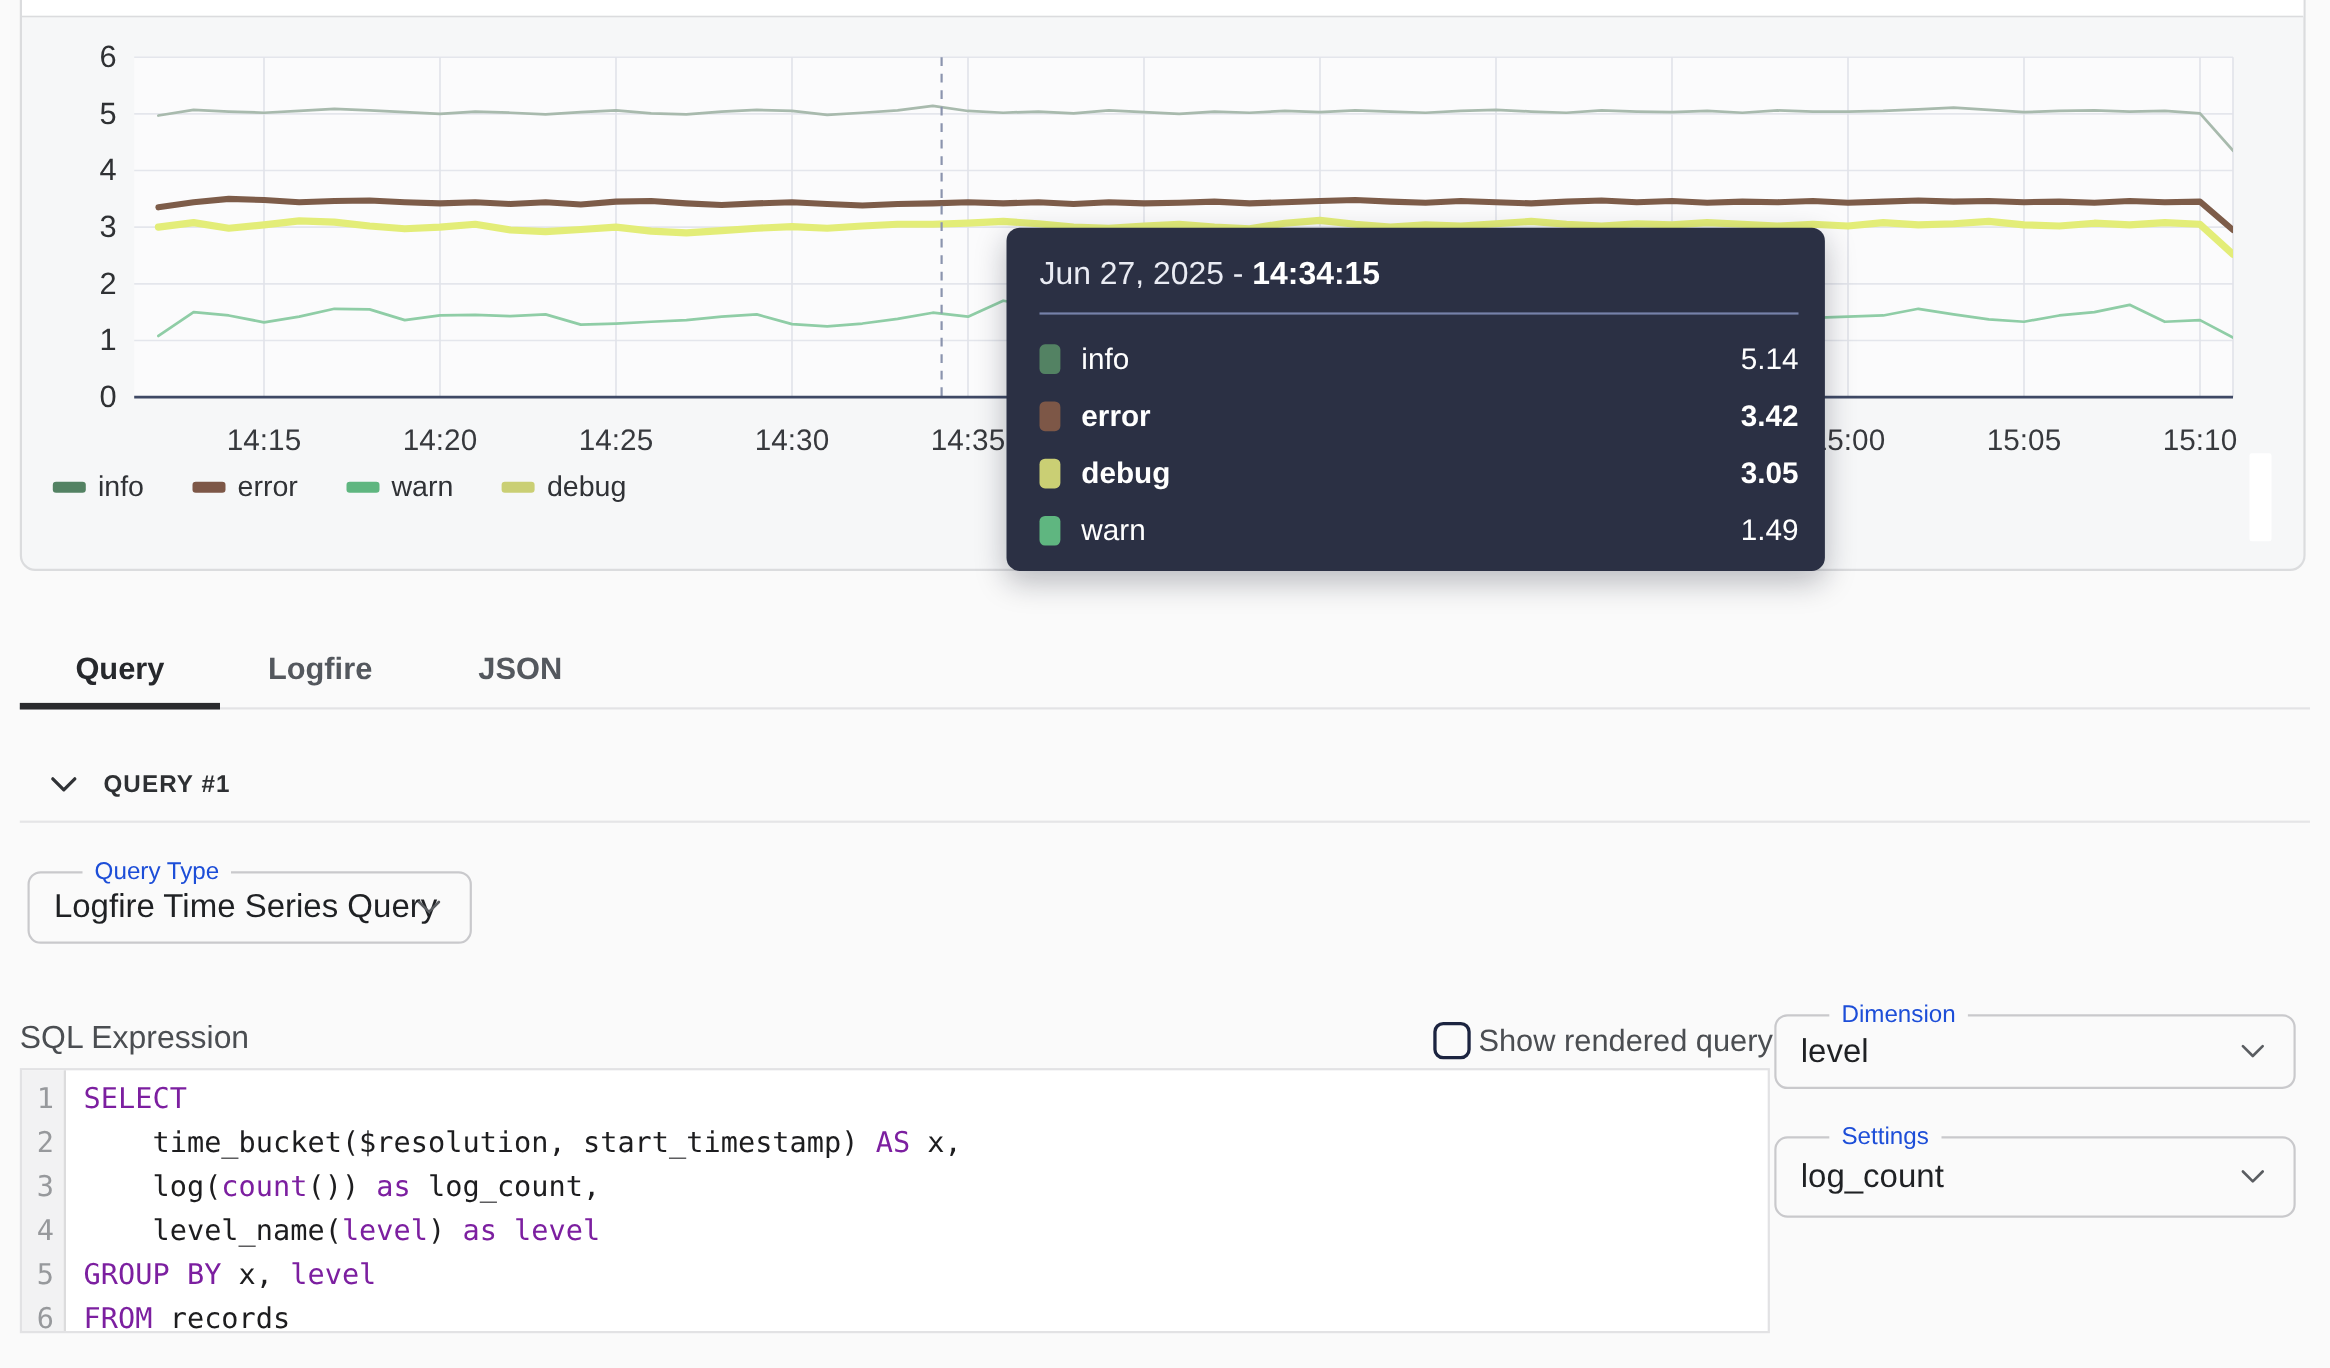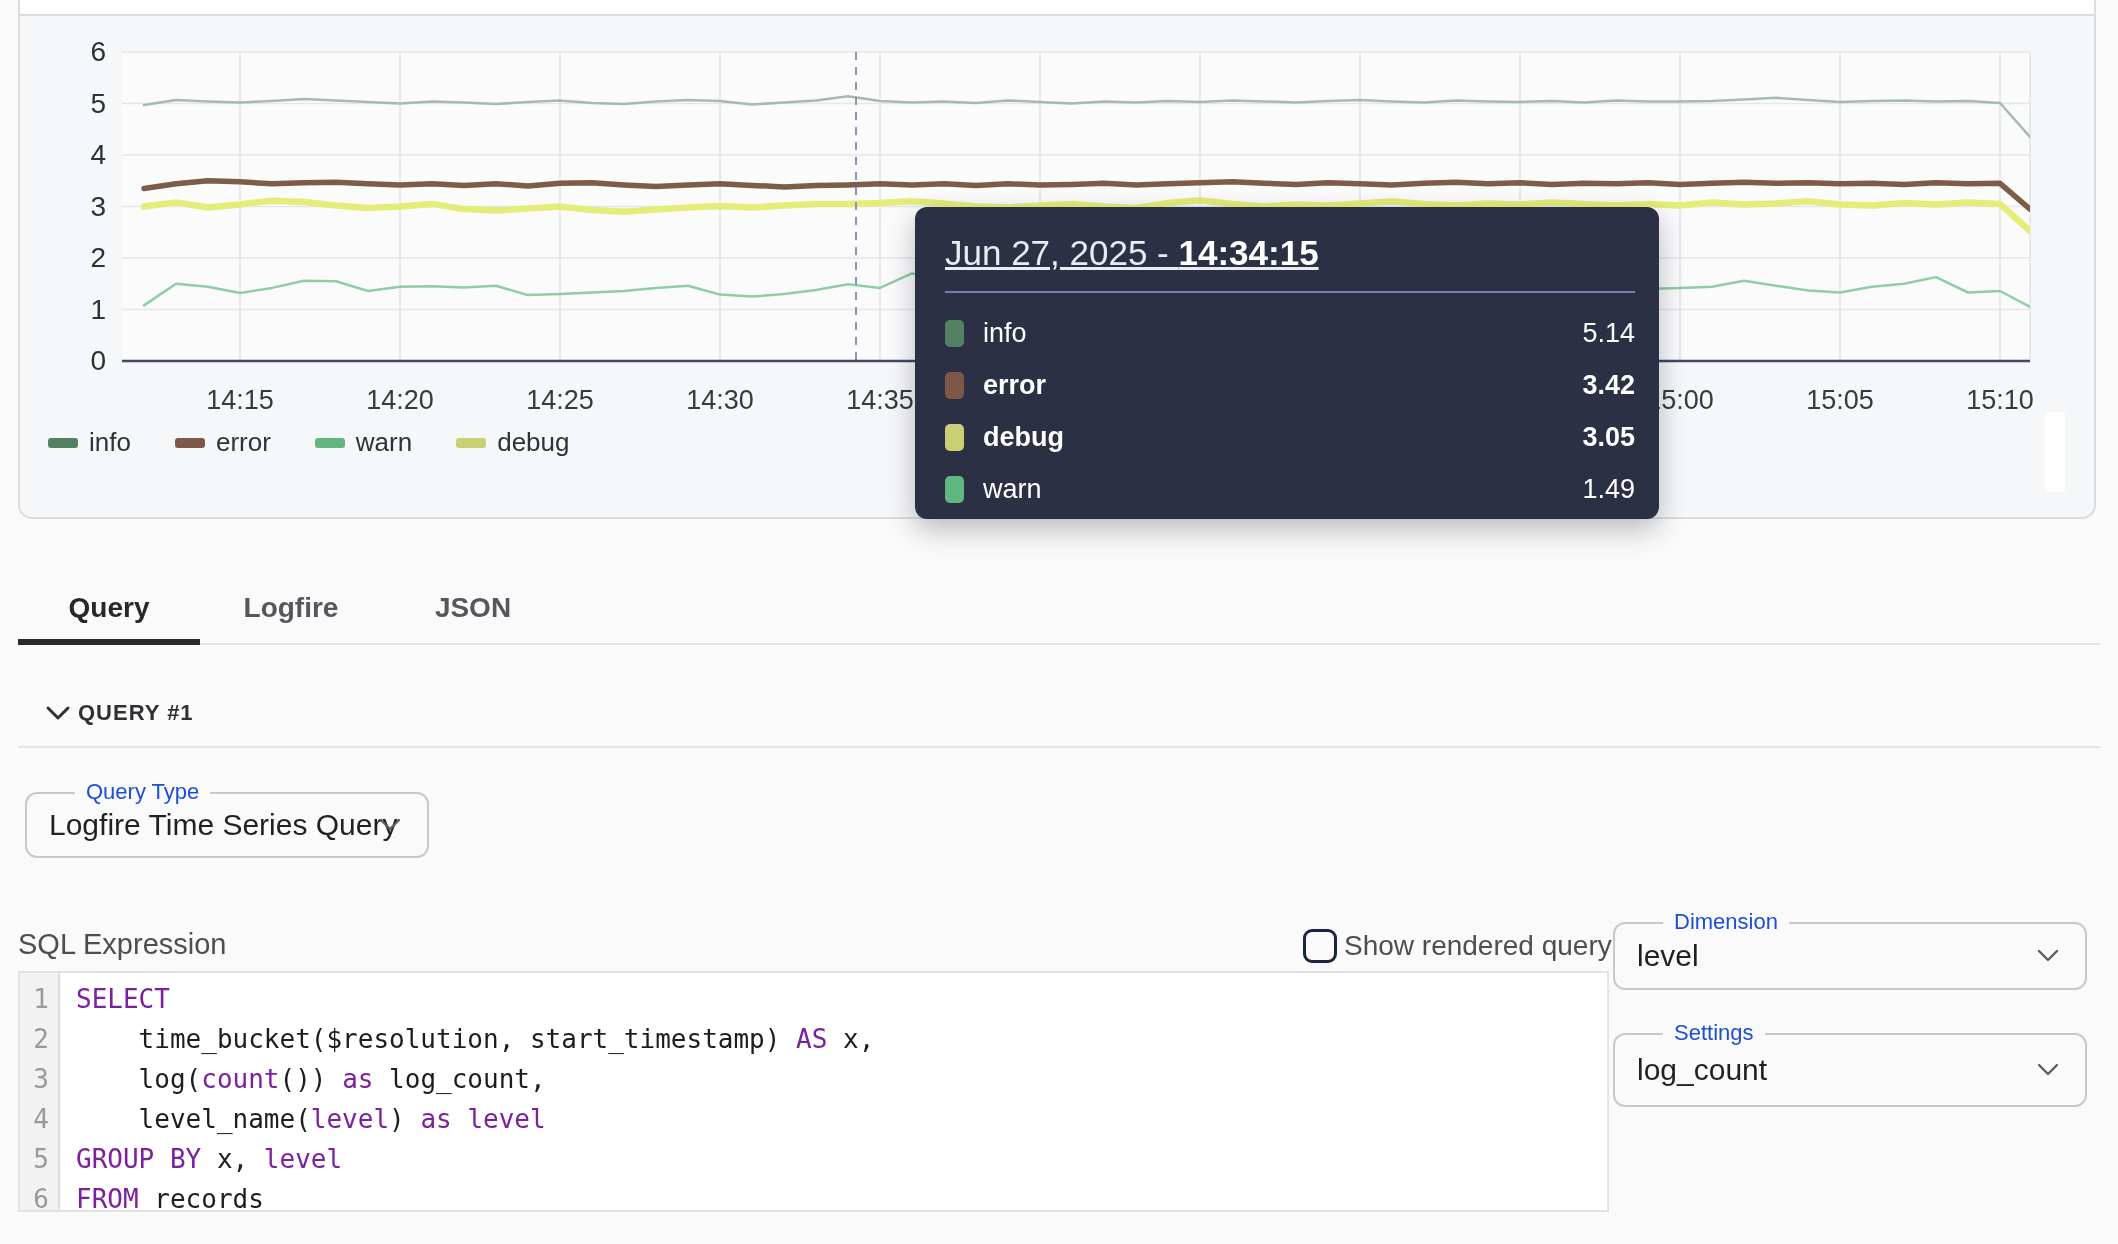--- a/index.html
+++ b/index.html
@@ -21,39 +21,39 @@
 
   
   .legend{left:48px;top:427px;display:flex;align-items:center;gap:44px;z-index:2;}
   .legend-item{display:flex;align-items:center;gap:11px;}
   .legend-swatch{width:30px;height:10px;border-radius:3px;}
   .legend-label{font-size:26px;color:#303236;}
 
   
   .tooltip{left:915px;top:207px;width:744px;height:312px;background:#2b3044;border-radius:12px;
     z-index:5;box-sizing:border-box;padding:26px 24px 0 30px;box-shadow:0 10px 28px rgba(15,18,35,.28);}
-  .tooltip-title{font-size:35px;color:#e9ebf3;text-decoration:underline;}
+  .tooltip-title{font-size:29px;color:#e9ebf3;}
   .tooltip-title b{color:#ffffff;font-weight:700;}
   .tooltip-divider{height:2px;background:#7681a9;margin-top:18px;}
   .tooltip-rows{margin-top:14px;}
   .tooltip-row{display:flex;align-items:center;height:52px;font-size:27px;color:#ffffff;}
   .tooltip-row.bold{font-weight:700;}
   .tooltip-swatch{width:19px;height:27px;border-radius:5px;margin-right:19px;flex:none;}
   .tooltip-value{margin-left:auto;}
 
   
   .tabs-divider{left:18px;right:18px;top:643px;height:2px;background:#e3e3e5;}
   .tabs{left:18px;top:574px;height:71px;display:flex;z-index:2;}
   .tab{width:182px;height:71px;line-height:68px;text-align:center;font-size:28px;
     font-weight:600;color:#54585e;position:relative;cursor:pointer;}
   .tab.active{color:#26282c;font-weight:700;}
   .tab.active::after{content:"";position:absolute;left:0;right:0;bottom:0;height:6px;background:#2a2b2e;}
 
   
-  .section-head{left:44px;top:700px;display:flex;align-items:center;gap:6px;}
+  .section-head{left:44px;top:700px;display:flex;align-items:center;gap:22px;}
   .section-title{font-size:22px;font-weight:600;letter-spacing:1px;color:#2e3033;}
   .section-divider{left:18px;right:18px;top:746px;height:2px;background:#e5e5e7;}
 
   
   .osel{border:2px solid #c9c9cc;border-radius:12px;box-sizing:border-box;background:transparent;cursor:pointer;}
   .osel .osel-label{position:absolute;top:-15px;left:48px;background:#fafafa;padding:0 11px;
     font-size:22px;color:#1d4ed8;line-height:26px;}
   .osel .osel-value{position:absolute;left:22px;top:0;bottom:0;display:flex;align-items:center;
     font-size:30px;color:#1f2124;}
   .osel .osel-chev{position:absolute;right:26px;top:50%;margin-top:-7px;}

